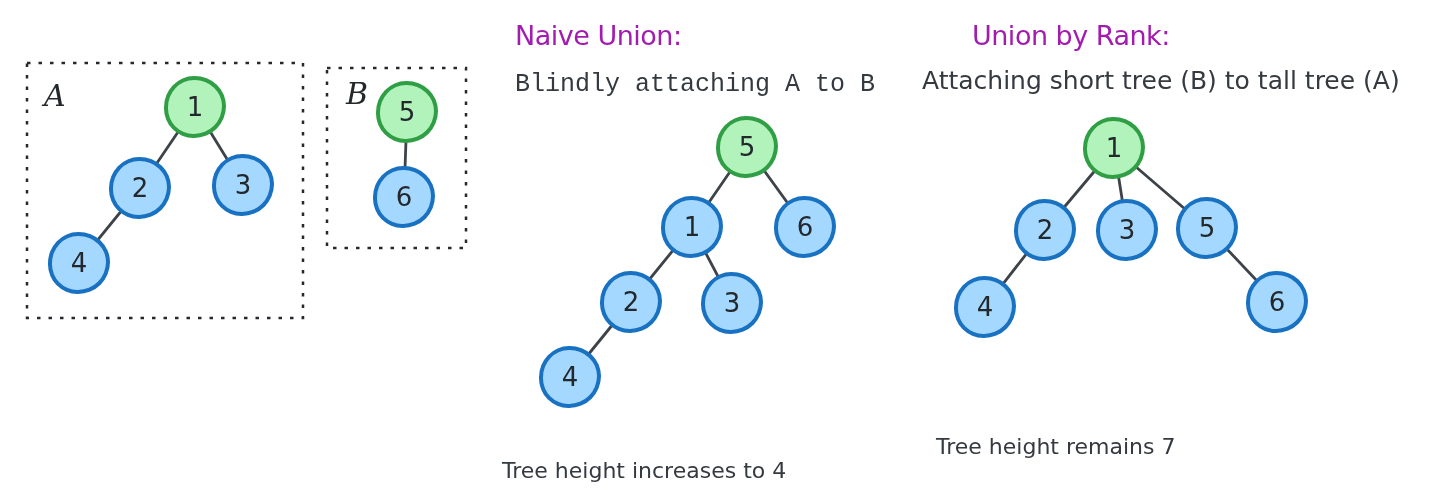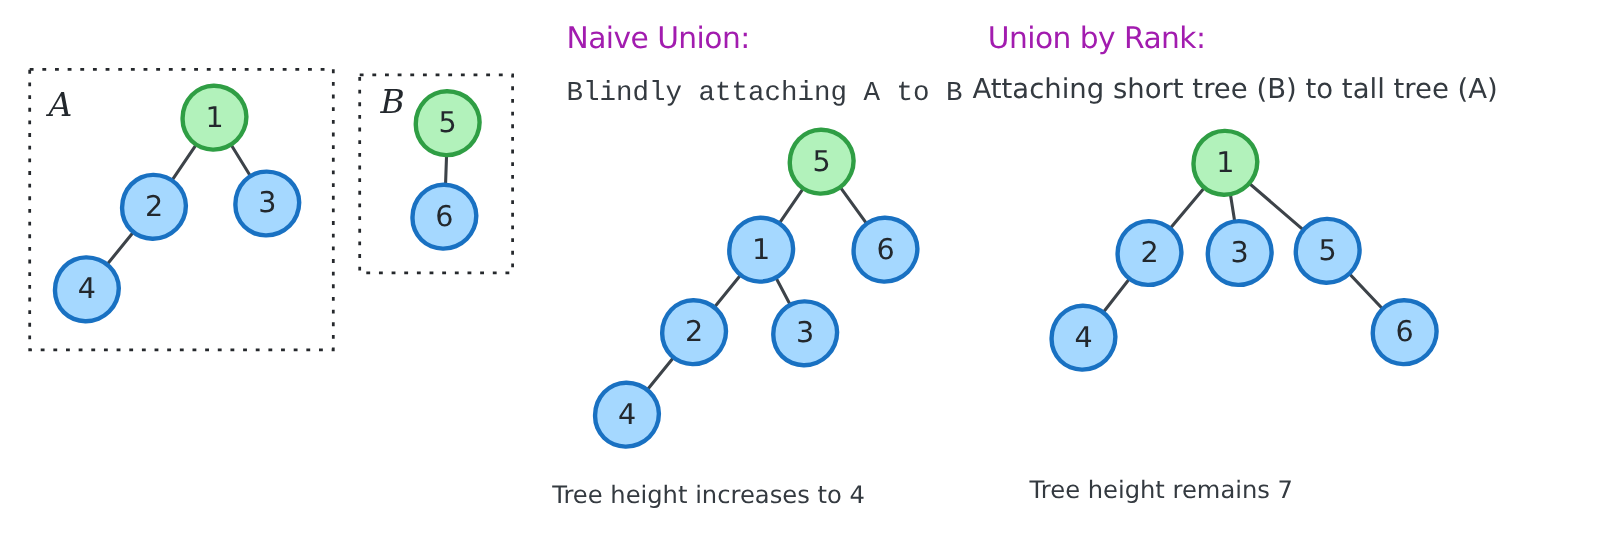--- a/index.html
+++ b/index.html
@@ -126,24 +126,24 @@
   <div class="panel-title" style="left:515px; top:20px;">Naive Union:</div>
   <div class="panel-subtitle" style="left:515px; top:70px;font-family:Liberation Mono, monospace;">Blindly attaching A to B</div>
 
   <div class="node green" style="left:716px; top:116px;">5</div>
   <div class="node blue" style="left:661px; top:196px;">1</div>
   <div class="node blue" style="left:774px; top:196px;">6</div>
   <div class="node blue" style="left:600px; top:271px;">2</div>
   <div class="node blue" style="left:701px; top:272px;">3</div>
   <div class="node blue" style="left:539px; top:346px;">4</div>
 
-  <div class="panel-caption" style="left:502px; top:438px;">Tree height increases to 4</div>
+  <div class="panel-caption" style="left:502px; top:458px;">Tree height increases to 4</div>
 
-  <div class="panel-title" style="left:898px; top:20px;">Union by Rank:</div>
-  <div class="panel-subtitle" style="left:884px; top:66px;">Attaching short tree (B) to tall tree (A)</div>
+  <div class="panel-title" style="left:972px; top:20px;">Union by Rank:</div>
+  <div class="panel-subtitle" style="left:922px; top:66px;">Attaching short tree (B) to tall tree (A)</div>
 
   <div class="node green" style="left:1083px; top:117px;">1</div>
   <div class="node blue" style="left:1014px; top:199px;">2</div>
   <div class="node blue" style="left:1096px; top:199px;">3</div>
   <div class="node blue" style="left:1176px; top:197px;">5</div>
   <div class="node blue" style="left:954px;  top:276px;">4</div>
   <div class="node blue" style="left:1246px; top:271px;">6</div>
 
   <div class="panel-caption" style="left:936px; top:434px;">Tree height remains 7</div>
 

